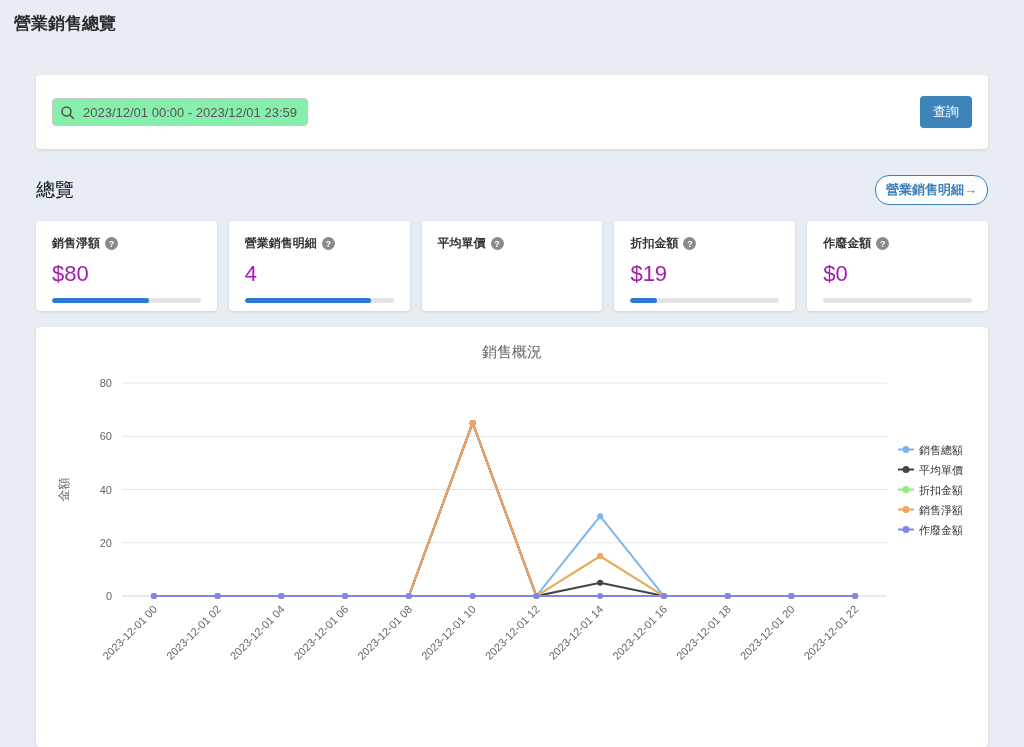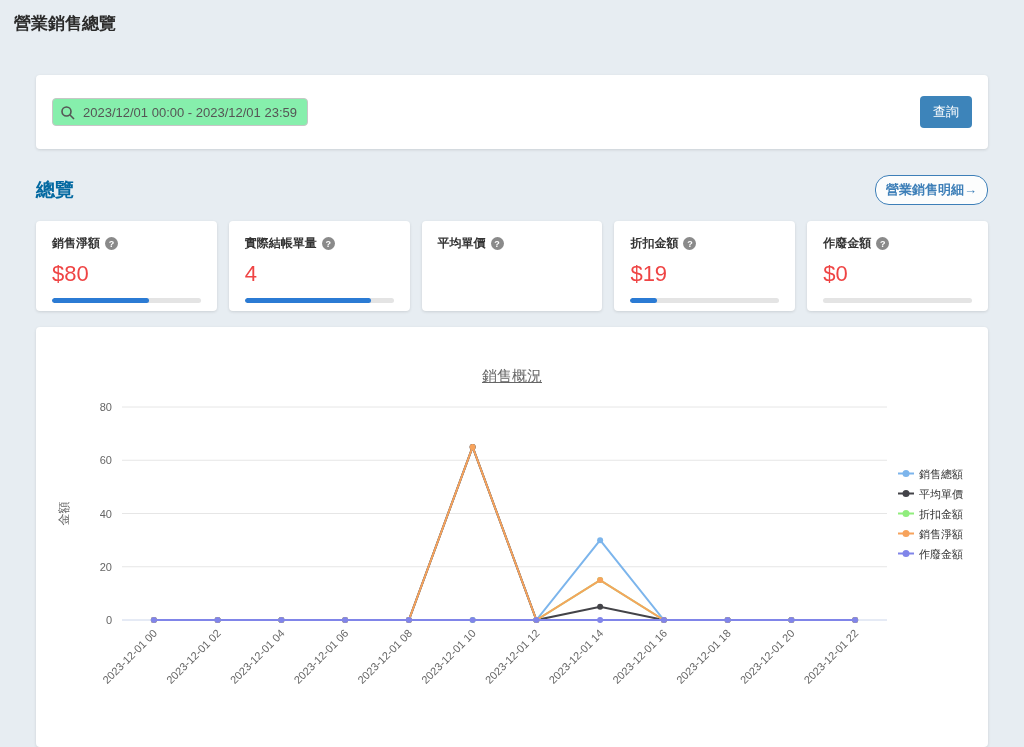--- a/index.html
+++ b/index.html
@@ -33,50 +33,50 @@
   }
   .query-btn {
     background:#3d84ba; color:#fff; border:none; border-radius:4px;
     padding:7px 13px; font-size:13px; cursor:pointer;
     font-family:"Liberation Sans","DejaVu Sans",sans-serif;
   }
   
   .overview-header {
     margin-top:26px; display:flex; justify-content:space-between; align-items:center;
   }
-  .overview-heading { margin:0; font-size:19px; font-weight:700; color:#0369a1;text-align:center; }
+  .overview-heading { margin:0; font-size:19px; font-weight:400; color:#0f172a;text-align:center; }
   .detail-btn {
     background:rgba(255,255,255,0.85); color:#3d7fb8;
     border:1.5px solid #3d7fb8; border-radius:14px;
     padding:5px 10px; font-size:13px; font-weight:600; cursor:pointer;
     font-family:"Liberation Sans","DejaVu Sans",sans-serif;
   }
   
   .stats-row { margin-top:16px; display:flex; gap:12px; }
   .stat-card { flex:1; height:90px; padding:14px 16px 16px; }
   .stat-label-row {
     display:flex; align-items:center; gap:5px;
     font-size:12px; font-weight:700; color:#333;
   }
   .help-icon {
     width:13px; height:13px; border-radius:50%;
     background:#8a8a8a; color:#fff; font-size:9px; font-weight:700;
     display:inline-flex; align-items:center; justify-content:center;
   }
-  .stat-value { margin-top:9px; font-size:22px; font-weight:500; color:#ef4444; }
+  .stat-value { margin-top:9px; font-size:22px; font-weight:500; color:#a21caf; }
   .stat-bar {
     margin-top:11px; height:5px; border-radius:3px;
     background:#e4e4e4; overflow:hidden;
   }
   .stat-bar-fill { height:100%; width:0; background:#2b7bd4; border-radius:3px; }
   
   .chart-card { margin-top:16px; height:420px; padding:16px; }
   .chart-title {
-    margin-top:24px; text-align:center;
-    font-size:15px; color:#666;text-decoration:underline;
+    text-align:center;
+    font-size:15px; color:#666;
   }
   #chart-svg { display:block; margin-top:6px; }
 </style>
 </head>
 <body>
 
 <h1 class="page-title">營業銷售總覽</h1>
 
 <div class="content">
 
@@ -102,21 +102,21 @@
         <span>銷售淨額</span>
         <span class="help-icon">?</span>
       </div>
       <div class="stat-value">$80</div>
       <div class="stat-bar">
         <div class="stat-bar-fill" style="width: 65%;"></div>
       </div>
     </div>
     <div class="card stat-card">
       <div class="stat-label-row">
-        <span>實際結帳單量</span>
+        <span>營業銷售明細</span>
         <span class="help-icon">?</span>
       </div>
       <div class="stat-value">4</div>
       <div class="stat-bar">
         <div class="stat-bar-fill" style="width: 85%;"></div>
       </div>
     </div>
     <div class="card stat-card">
       <div class="stat-label-row">
         <span>平均單價</span>

